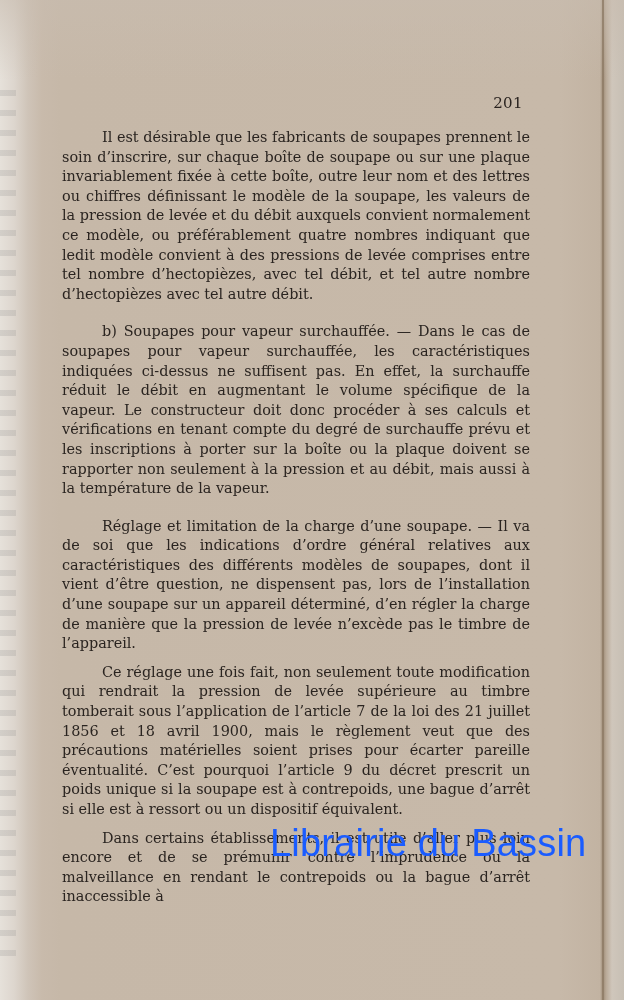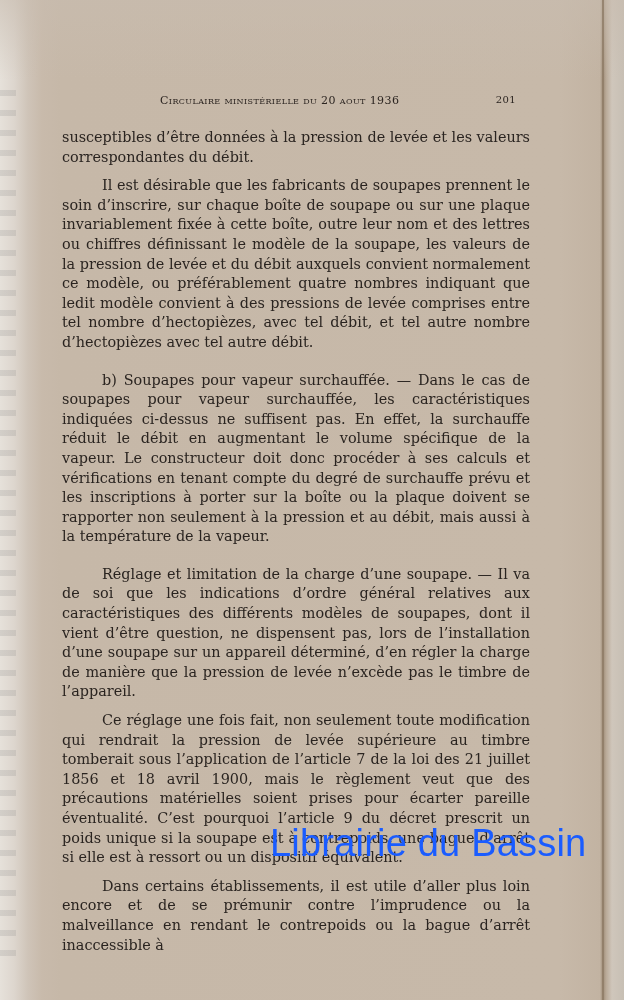--- a/index.html
+++ b/index.html
@@ -24,21 +24,21 @@
     opacity: 0.5;
   }
   .spine-line {
     position: absolute; top: 0; bottom: 0; left: 602px; width: 2px; background: #8f7c66; opacity: 0.8;
   }
   .header {
     position: absolute; top: 94px; left: 160px; width: 372px;
     font-size: 11px; color: #2b2420; letter-spacing: 0.4px;
   }
   .header .title { font-variant: small-caps; }
-  .header .pageno { position: absolute; right: 16px; top: 0; font-size: 10px; }
+  .header .pageno { position: absolute; right: 9px; top: 0; font-size: 15px; }
   .body-text {
     position: absolute; top: 128px; left: 62px; width: 468px;
     font-size: 14.4px; line-height: 19.6px; color: #2a2420;
     text-align: justify;
   }
   .body-text p { margin: 0 0 9px 0; text-indent: 0; }
   .body-text p.indent { text-indent: 40px; }
   .body-text p.first { text-indent: 0; }
   .body-text p.gap { margin-top: 18px; }
   .body-text b { font-weight: normal; }
@@ -50,28 +50,24 @@
 </style>
 </head>
 <body>
 
 <div class="page-bg"></div>
 <div class="top-shade"></div>
 <div class="prev-page-marks"></div>
 <div class="spine-line"></div>
 
 <div class="header">
-  <span class="title">Circulaire ministérielle du 20 aout 1936</span>
   <span class="pageno">201</span>
 </div>
 
 <div class="body-text">
-  <p class="first">
-    <span>susceptibles d’être données à la pression de levée et les valeurs correspondantes du débit.</span>
-  </p>
   <p class="indent">
     <span>Il est désirable que les fabricants de soupapes prennent le soin d’inscrire, sur chaque boîte de soupape ou sur une plaque invariablement fixée à cette boîte, outre leur nom et des lettres ou chiffres définissant le modèle de la soupape, les valeurs de la pression de levée et du débit auxquels convient normalement ce modèle, ou préférablement quatre nombres indiquant que ledit modèle convient à des pressions de levée comprises entre tel nombre d’hectopièzes, avec tel débit, et tel autre nombre d’hectopièzes avec tel autre débit.</span>
   </p>
   <p class="indent gap">
     <span>b) </span><b>Soupapes pour vapeur surchauffée.</b><span> — Dans le cas de soupapes pour vapeur surchauffée, les caractéristiques indiquées ci-dessus ne suffisent pas. En effet, la surchauffe réduit le débit en augmentant le volume spécifique de la vapeur. Le constructeur doit donc procéder à ses calculs et vérifications en tenant compte du degré de surchauffe prévu et les inscriptions à porter sur la boîte ou la plaque doivent se rapporter non seulement à la pression et au débit, mais aussi à la température de la vapeur.</span>
   </p>
   <p class="indent gap">
     <b>Réglage et limitation de la charge d’une soupape.</b><span> — Il va de soi que les indications d’ordre général relatives aux caractéristiques des différents modèles de soupapes, dont il vient d’être question, ne dispensent pas, lors de l’installation d’une soupape sur un appareil déterminé, d’en régler la charge de manière que la pression de levée n’excède pas le timbre de l’appareil.</span>
   </p>
   <p class="indent">

